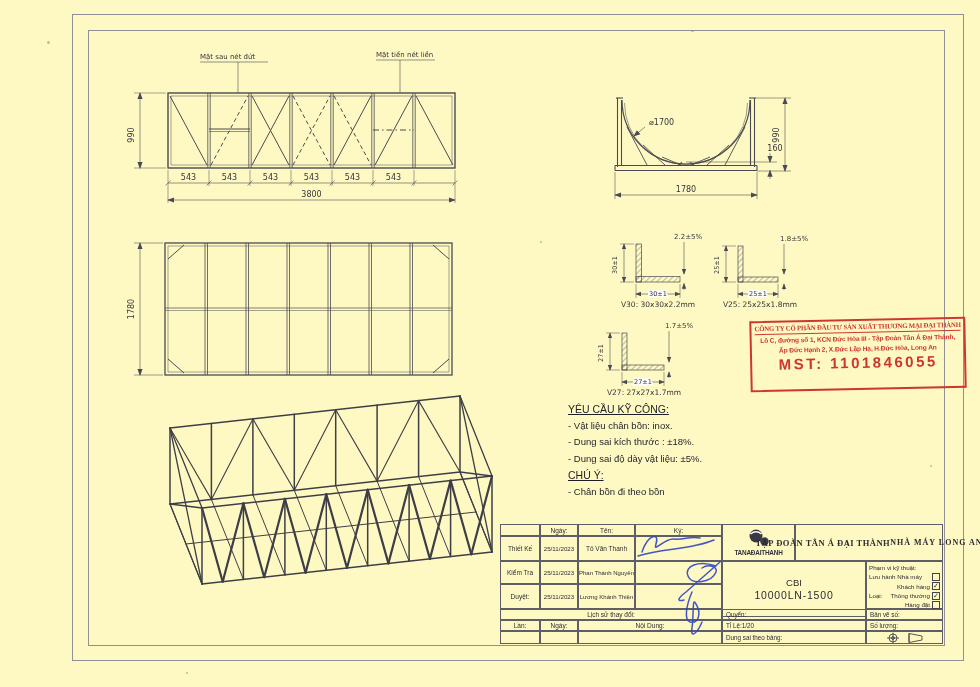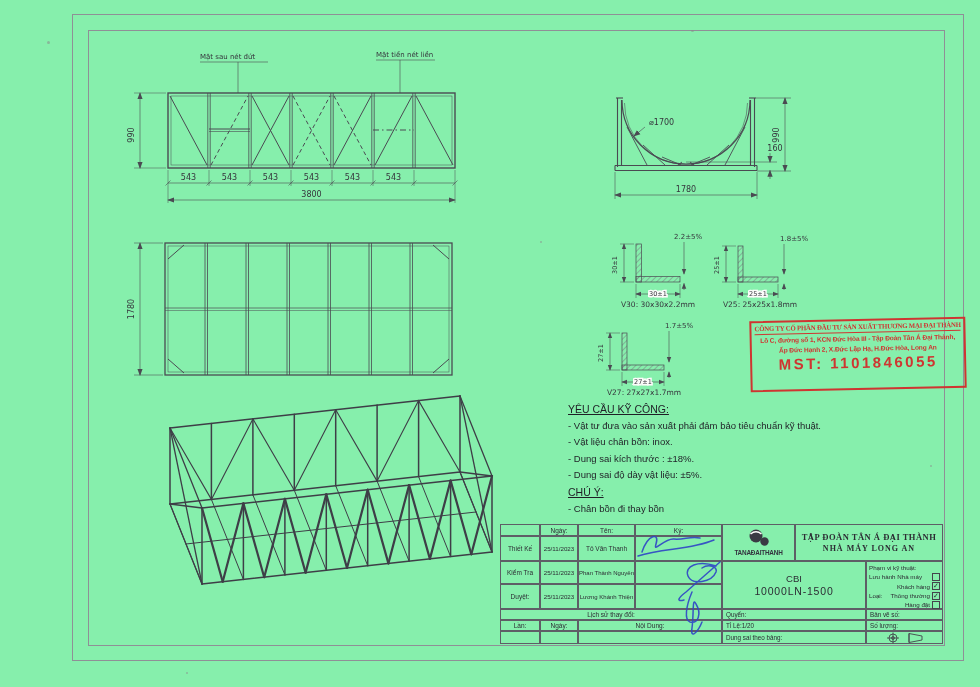--- a/index.html
+++ b/index.html
@@ -1,17 +1,17 @@
 <!DOCTYPE html>
 <html><head>
 <meta charset="utf-8">
 <style>
   html,body{margin:0;padding:0;}
   body{width:980px;height:687px;background:#fbfbf9;font-family:"Liberation Sans","DejaVu Sans",sans-serif;overflow:hidden;}
-  #sheet{position:relative;width:980px;height:687px;background:#86efac;color:#2e2e34;}
+  #sheet{position:relative;width:980px;height:687px;background:#fef9c3;color:#2e2e34;}
   .border-rect{position:absolute;border:1px solid #8f8f96;}
   .speck{position:absolute;background:#8a8a8a;border-radius:50%;opacity:.55;}
   svg{position:absolute;overflow:visible;}
   svg text{font-family:"DejaVu Sans","Liberation Sans",sans-serif;fill:#35353c;}
   .dimtxt{font-size:8px;}
   .lbltxt{font-size:7px;}
   .captxt{font-size:7.5px;}
 
   
   #stamp{position:absolute;left:750px;top:319px;width:216px;height:71px;border:2.5px solid #cf3531;
@@ -413,26 +413,25 @@
 
   <div id="stamp">
     <div class="co">CÔNG TY CỔ PHẦN ĐẦU TƯ SẢN XUẤT THƯƠNG MẠI ĐẠI THÀNH</div>
     <div class="ad">Lô C, đường số 1, KCN Đức Hòa III - Tập Đoàn Tân Á Đại Thành,</div>
     <div class="ad">Ấp Đức Hạnh 2, X.Đức Lập Hạ, H.Đức Hòa, Long An</div>
     <div class="mst">MST: 1101846055</div>
   </div>
 
   <div id="techreq">
     <div class="h">YÊU CẦU KỸ CÔNG:</div>
-    <div>- Vật tư đưa vào sản xuất phải đảm bảo tiêu chuẩn kỹ thuật.</div>
     <div>- Vật liệu chân bồn: inox.</div>
     <div>- Dung sai kích thước : ±18%.</div>
     <div>- Dung sai độ dày vật liệu: ±5%.</div>
     <div class="h">CHÚ Ý:</div>
-    <div>- Chân bồn đi thay bồn</div>
+    <div>- Chân bồn đi theo bồn</div>
   </div>
 
   <div id="tblock">
 
     <div class="cell" style="left:0;top:0;width:40px;height:12px;"></div>
     <div class="cell" style="left:40px;top:0;width:38px;height:12px;">Ngày:</div>
     <div class="cell" style="left:78px;top:0;width:57px;height:12px;">Tên:</div>
     <div class="cell" style="left:135px;top:0;width:87px;height:12px;">Ký:</div>
 
     <div class="cell" style="left:0;top:12px;width:40px;height:25px;">Thiết Kế</div>
@@ -457,26 +456,26 @@
     <div class="cell" style="left:78px;top:107px;width:144px;height:13px;"></div>
 
     <div class="cell logo-cell" style="left:222px;top:0;width:73px;height:37px;">
       <svg width="26" height="20" viewBox="0 0 26 20" style="position:static;">
         <circle cx="10" cy="8" r="6.5" fill="#3a3a44"></circle>
         <path d="M4.5,6 Q10,1.5 15.5,6" stroke="#fcfcfa" stroke-width="1.6" fill="none"></path>
         <circle cx="18.5" cy="13.5" r="4.2" fill="#3a3a44"></circle>
       </svg>
       <div class="logo-text">TANAĐAITHANH</div>
     </div>
-    <div class="cell company-name" style="left:295px;top:0;width:148px;height:37px;flex-direction:column;">
+    <div class="cell company-name" style="left:295px;top:0;width:148px;height:37px;flex-direction:row;">
       <div class="l1">TẬP ĐOÀN TÂN Á ĐẠI THÀNH</div>
       <div class="l2">NHÀ MÁY LONG AN</div>
     </div>
 
-    <div class="cell code" style="left:222px;top:37px;width:144px;height:48px;">
+    <div class="cell code" style="left:222px;top:37px;width:144px;height:56px;">
       <div class="c1">CBI</div>
       <div class="c2">10000LN-1500</div>
     </div>
 
     <div class="cell" id="scopecell" style="left:366px;top:37px;width:77px;height:48px;">
       <div>Phạm vi kỹ thuật:</div>
       <div class="scoperow">
           <span class="lab" style="text-align:left;">Lưu hành Nhà máy</span>
           <span class="cb"></span>
         </div>

